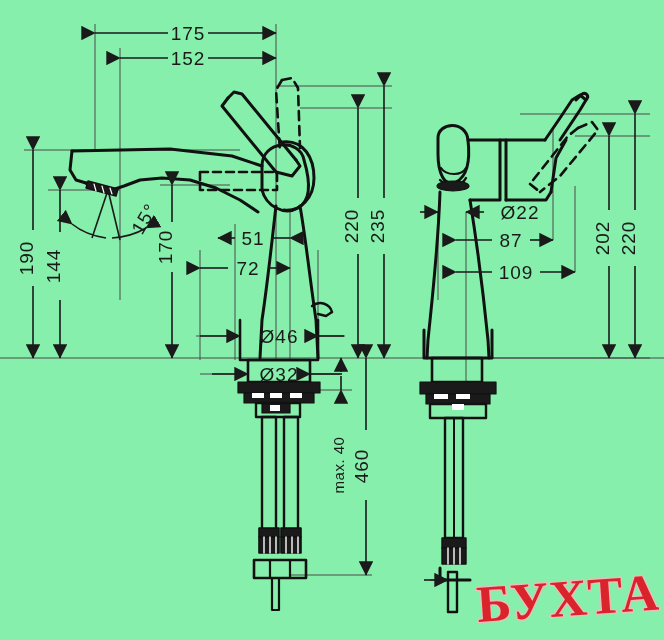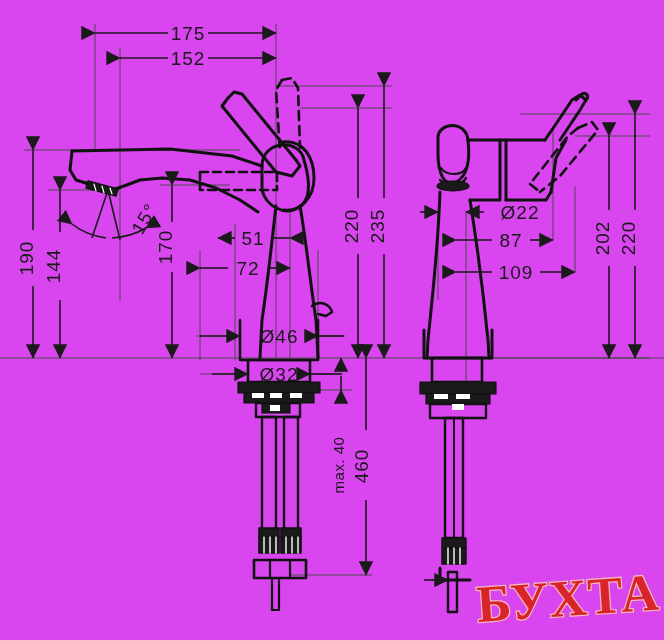--- a/index.html
+++ b/index.html
@@ -8,21 +8,21 @@
     padding: 0;
     background: #ffffff;
   }
   body {
     font-family: "Liberation Sans", sans-serif;
   }
   #stage {
     position: relative;
     width: 664px;
     height: 640px;
-    background: #d946ef;
+    background: #86efac;
     overflow: hidden;
   }
   #drawing {
     position: absolute;
     left: 0;
     top: 0;
     width: 664px;
     height: 640px;
   }
   .dimtext {

